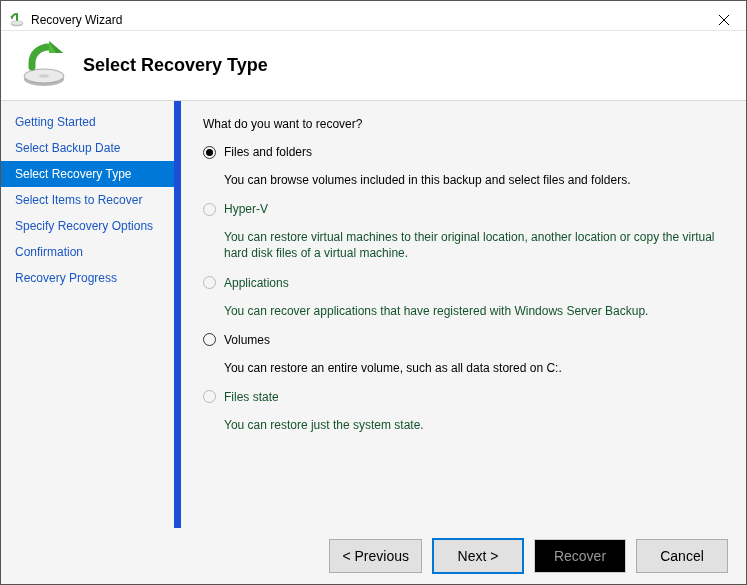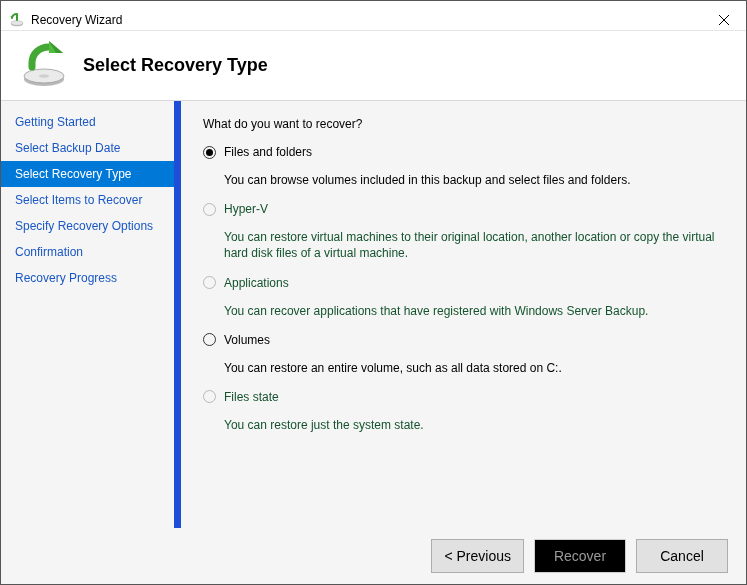--- a/index.html
+++ b/index.html
@@ -208,15 +208,16 @@
             <span class="label">Files state</span>
           </div>
           <div class="desc">You can restore just the system state.</div>
         </div>
       </div>
   </div>
 </div>
 
 <div class="footer">
   <div class="btn">&lt; Previous</div>
+  <div class="btn default">Next &gt;</div>
   <div class="btn disabled" id="recoverBtn">Recover</div>
   <div class="btn">Cancel</div>
 </div>
 
 </body></html>

